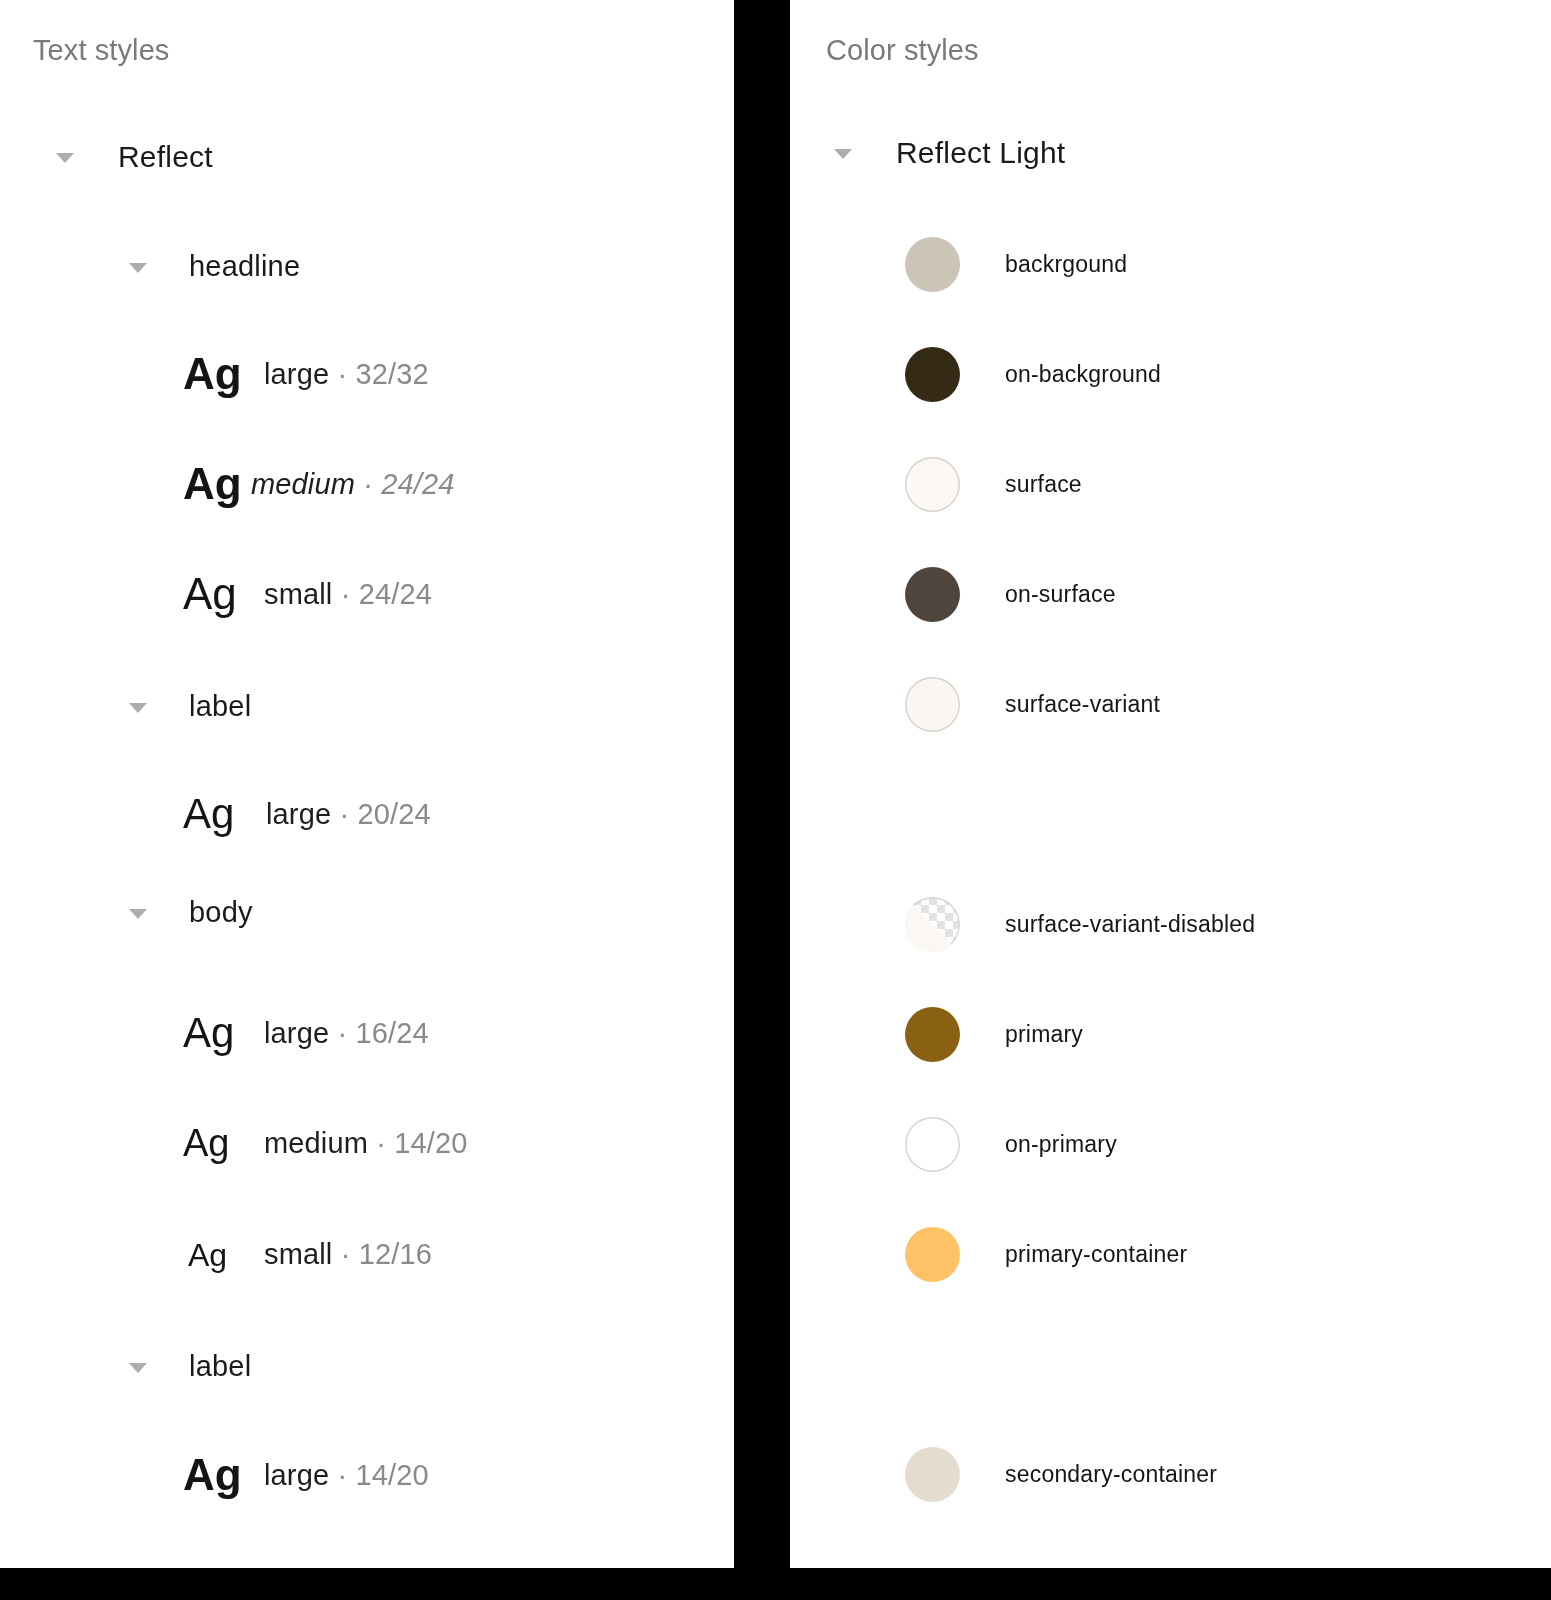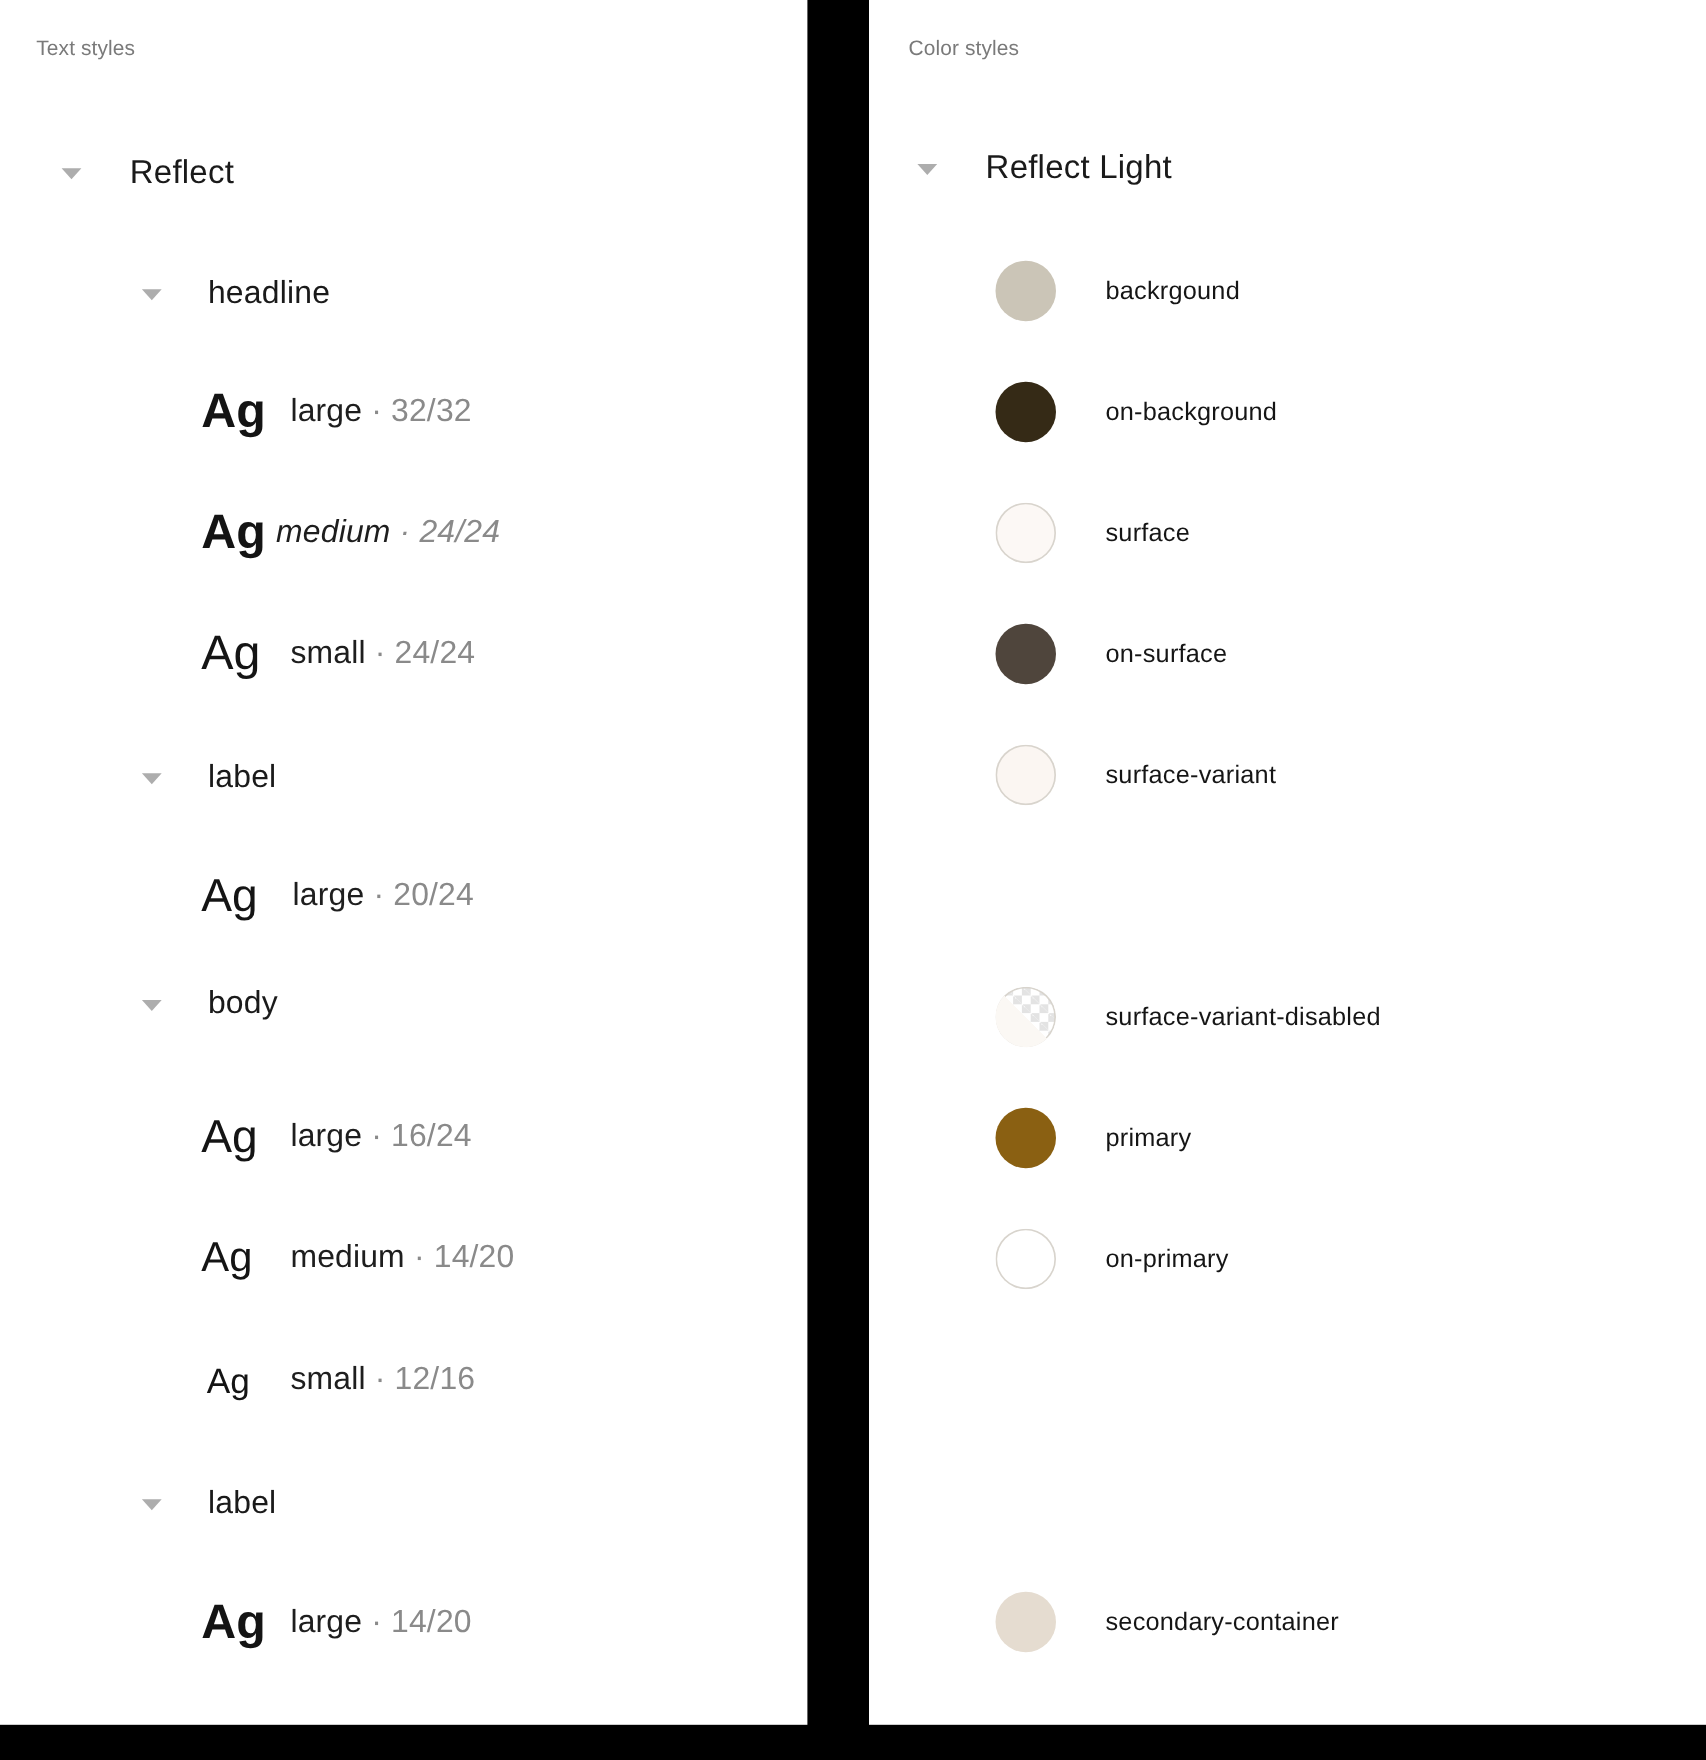--- a/index.html
+++ b/index.html
@@ -23,21 +23,21 @@
     top: 0;
     background: #ffffff;
     overflow: hidden;
   }
   #panel-text-styles  { left: 0px;   width: 734px; height: 1568px; }
   #panel-color-styles { left: 790px; width: 761px; height: 1568px; }
 
   .panel-title {
     position: absolute;
     color: #7a7a7a;
-    font-size: 19px;
+    font-size: 29px;
     font-weight: 400;
     letter-spacing: 0.1px;
     white-space: nowrap;
   }
   #panel-text-styles  .panel-title { left: 33px; top: 34px; }
   #panel-color-styles .panel-title { left: 36px; top: 34px; }
 
   
   .tree-row {
     position: absolute;
@@ -283,20 +283,24 @@
     <div class="swatch-row" style="left:115px; top:1007px;">
       <span class="swatch" style="background:#8a6012;"></span>
       <span class="color-label">primary</span>
     </div>
 
     <div class="swatch-row" style="left:115px; top:1117px;">
       <span class="swatch ring" style="background:#ffffff;"></span>
       <span class="color-label">on-primary</span>
     </div>
 
+    <div class="swatch-row" style="left:115px; top:1227px;">
+      <span class="swatch" style="background:#ffc266;"></span>
+      <span class="color-label">primary-container</span>
+    </div>
 
 
     <div class="swatch-row" style="left:115px; top:1447px;">
       <span class="swatch" style="background:#e5dcd0;"></span>
       <span class="color-label">secondary-container</span>
     </div>
 
   </section>
 
 </div>

